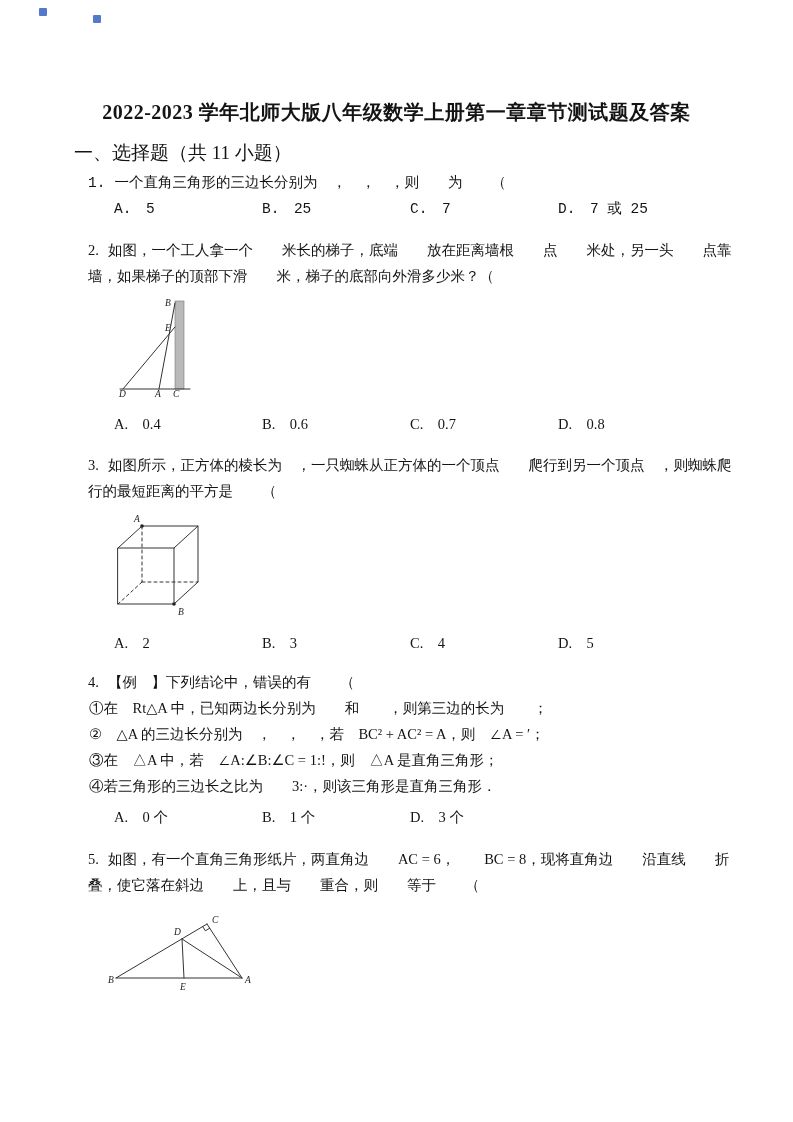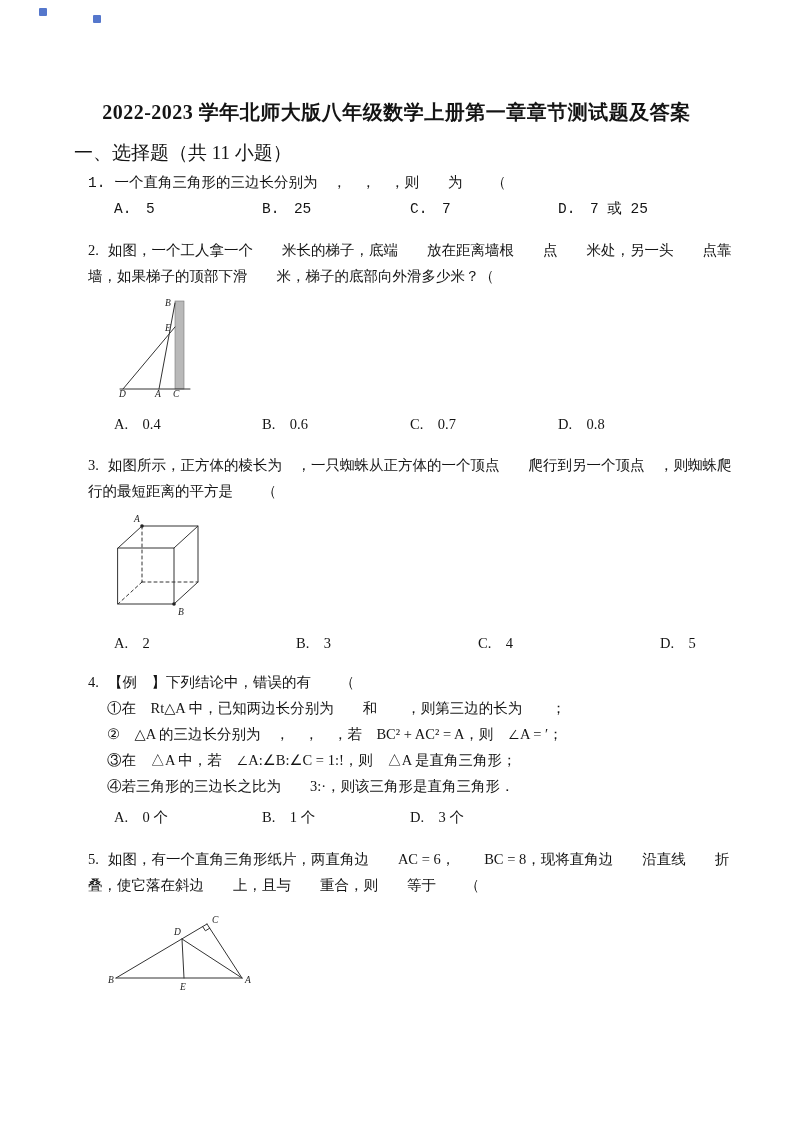--- a/index.html
+++ b/index.html
@@ -11,23 +11,23 @@
   .title{padding-top:86px;text-align:center;font-size:20px;font-weight:bold;letter-spacing:.5px;}
   .section{margin:10px 0 0 74px;font-size:19px;}
   .q{margin-left:88px;margin-right:60px;font-size:14.5px;line-height:26px;}
   .qline{margin:0;white-space:nowrap;}
   .qnum{display:inline-block;margin-right:9px;}
   .options{display:flex;margin-left:26px;white-space:nowrap;}
   .opt{flex:0 0 148px;}
   .opt:last-child{flex:0 0 auto;}
   .q1{margin-top:4px;font-family:Liberation Mono, monospace;}   .q1 .options{margin-top:0px;}
   .q2{margin-top:15px;}  .q2 .options{margin-top:0px;}
-  .q3{margin-top:15px;}  .q3 .options{gap:34px;}
+  .q3{margin-top:15px;}  .q3 .options{}
   .q4{margin-top:13px;}  .q4 .options{margin-top:5px;}
-  .q4 .cont{margin-left:19px;font-family:Liberation Serif, serif;}
+  .q4 .cont{margin-left:1px;font-family:Liberation Serif, serif;}
   .q5{margin-top:16px;}  .q5 .options{margin-top:0px;}
   .fig-ladder{margin:8px 0 14px 30px;}
   .fig-cube{margin:4px 0 2px 18px;}
   .fig-fold{margin:14px 0 16px 20px;}
   svg{display:block;}
   svg text{font-family:"Liberation Serif",serif;font-style:italic;font-size:9.5px;fill:#222;}
   svg .edge{stroke:#333;stroke-width:1;fill:none;stroke-linecap:round;}
   svg .dash{stroke-dasharray:3 3;}
   svg .dot{fill:#222;}
 </style>

